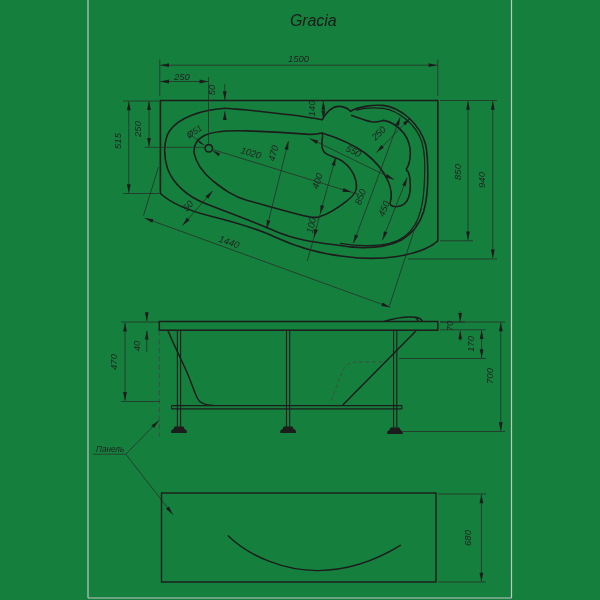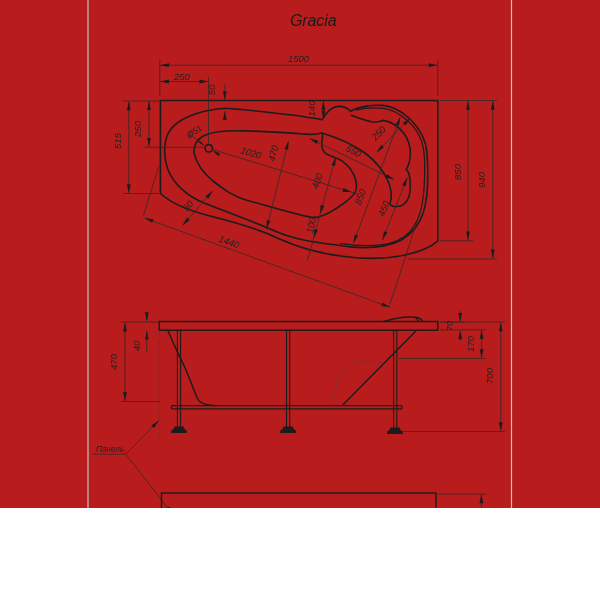--- a/index.html
+++ b/index.html
@@ -1,16 +1,16 @@
 <!DOCTYPE html>
 <html><head>
 <meta charset="utf-8">
 <style>
 html,body{margin:0;padding:0;background:#ffffff;}
-#page{position:relative;width:600px;height:508px;background:#b91c1c;overflow:hidden;}
+#page{position:relative;width:600px;height:600px;background:#15803d;overflow:hidden;}
 svg{position:absolute;left:0;top:0;}
 text{-webkit-font-smoothing:antialiased;}
 .dimtxt{font-family:"Liberation Sans",sans-serif;font-style:italic;font-size:9.5px;fill:#222;}
 .title{font-family:"Liberation Sans",sans-serif;font-style:italic;font-size:16px;fill:#1a1a1a;letter-spacing:-0.1px;}
 </style>
 </head>
 <body>
 <div id="page">
 <svg width="600" height="600" viewBox="0 0 600 600">
 <defs>

